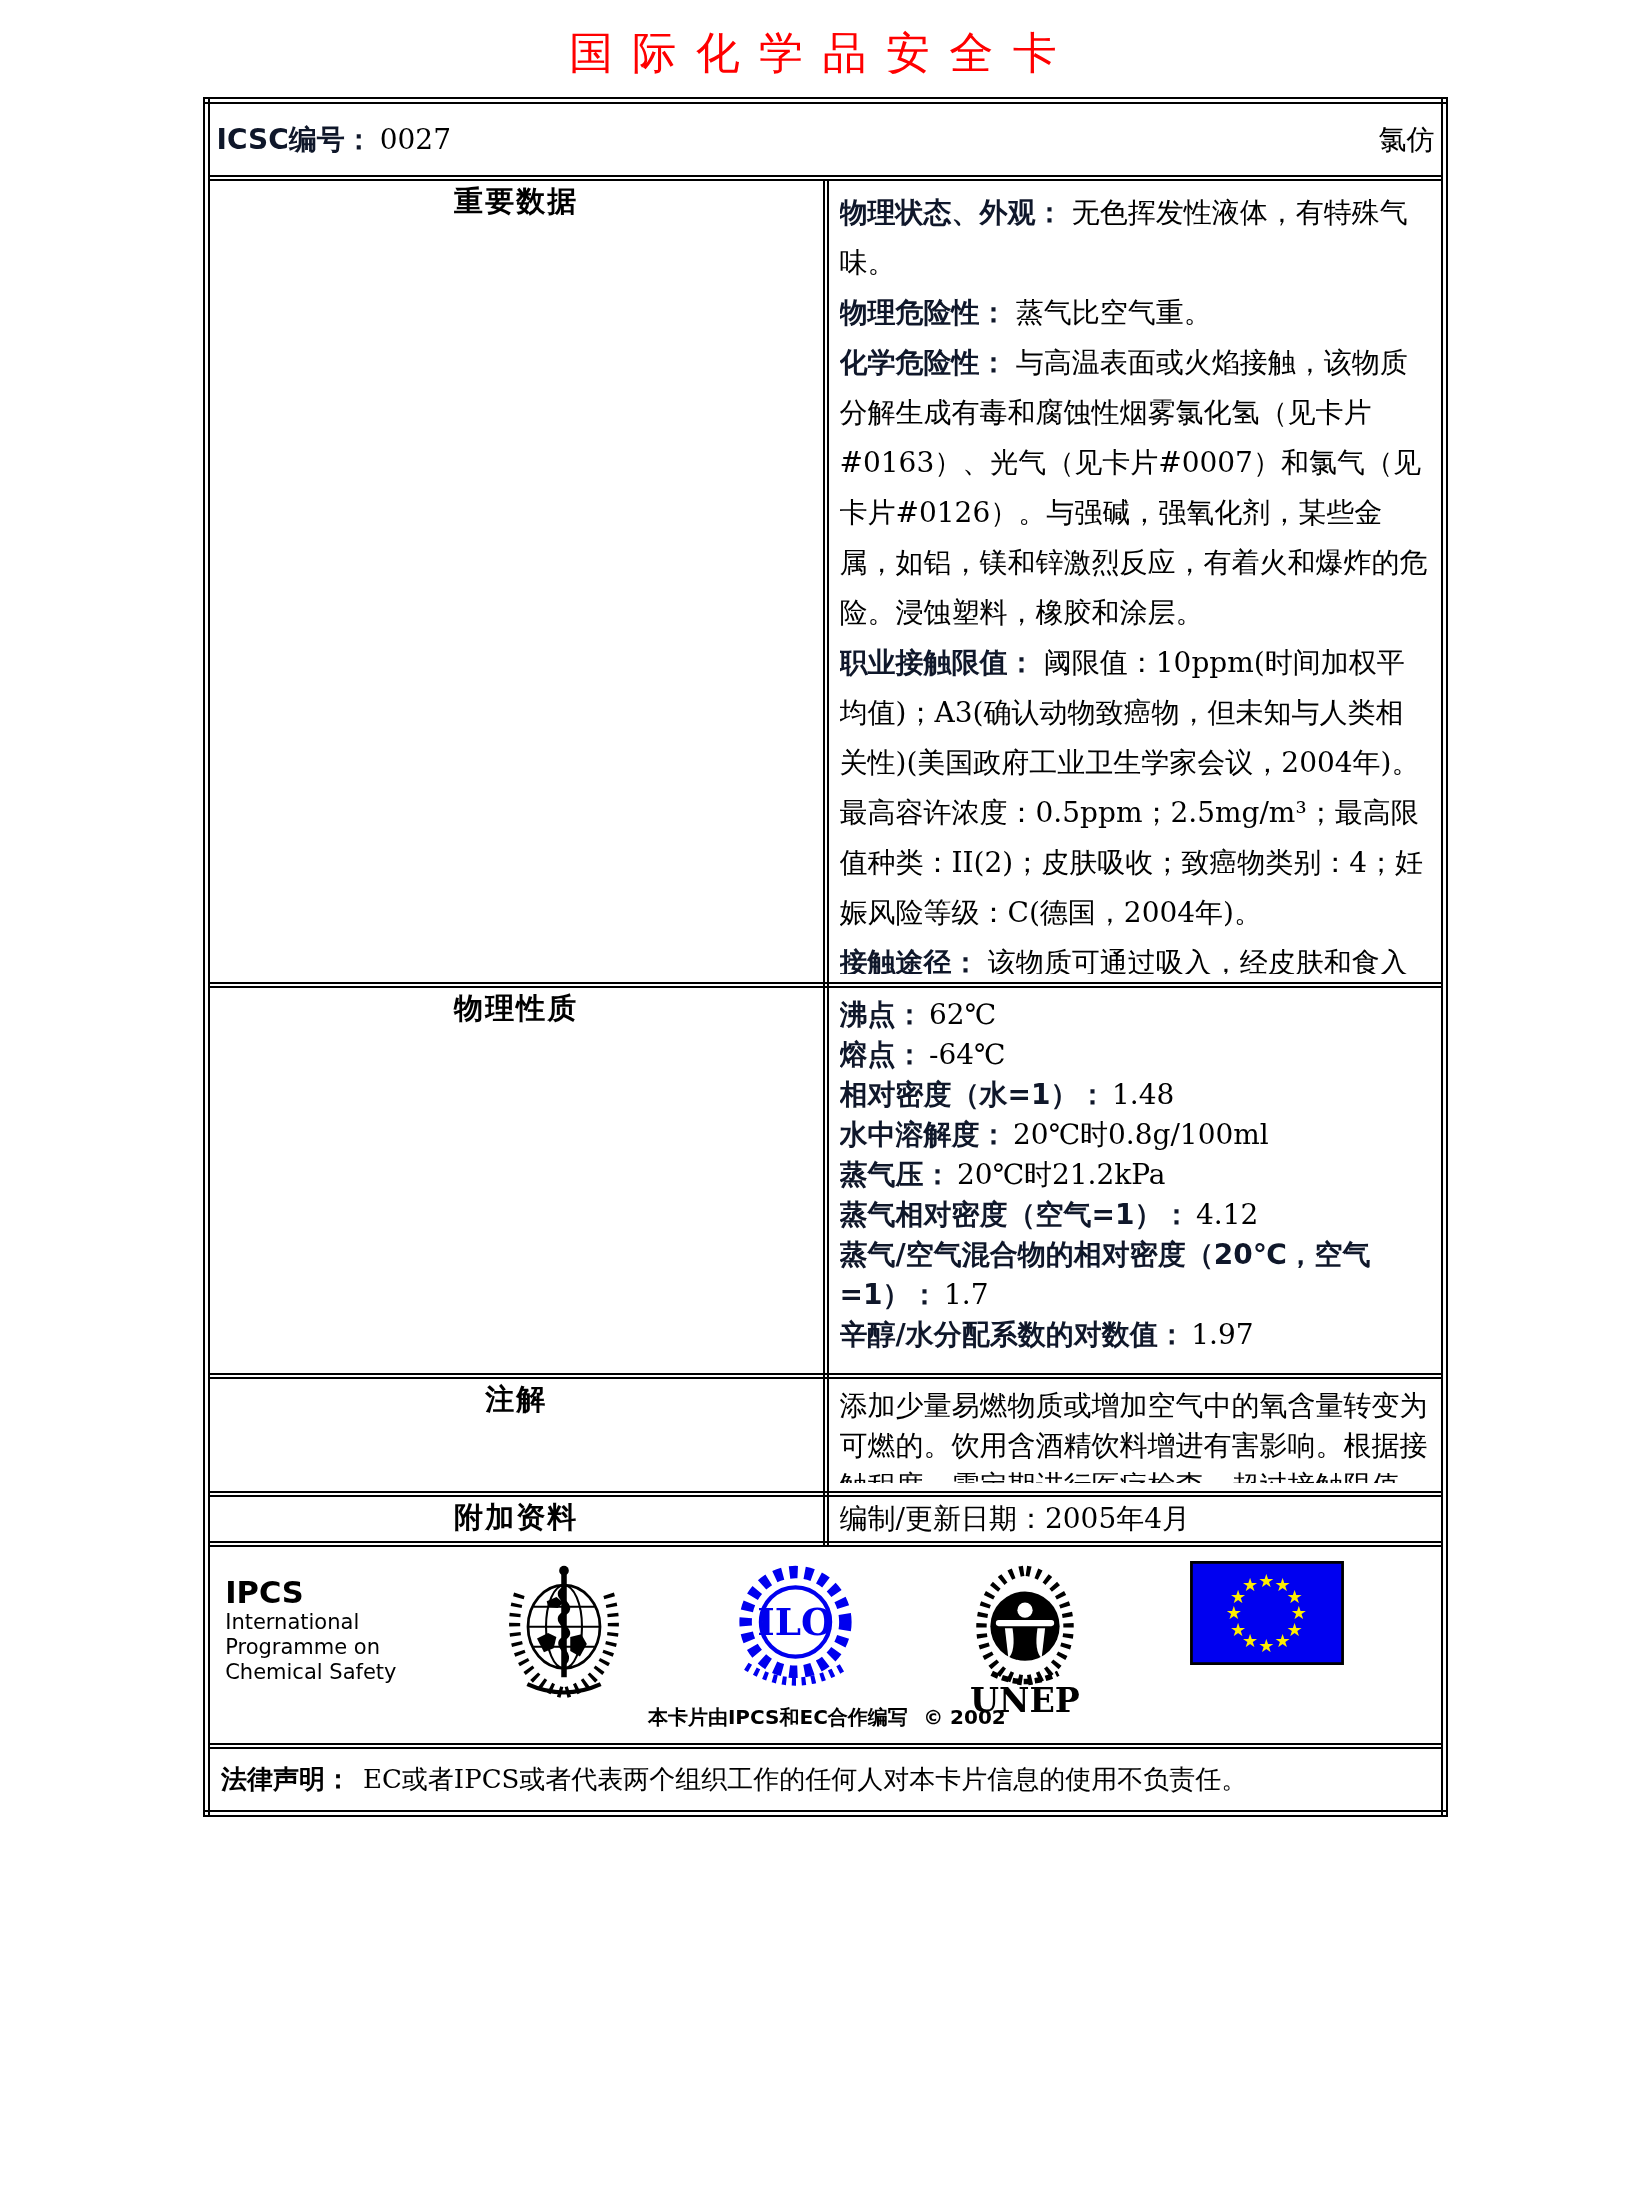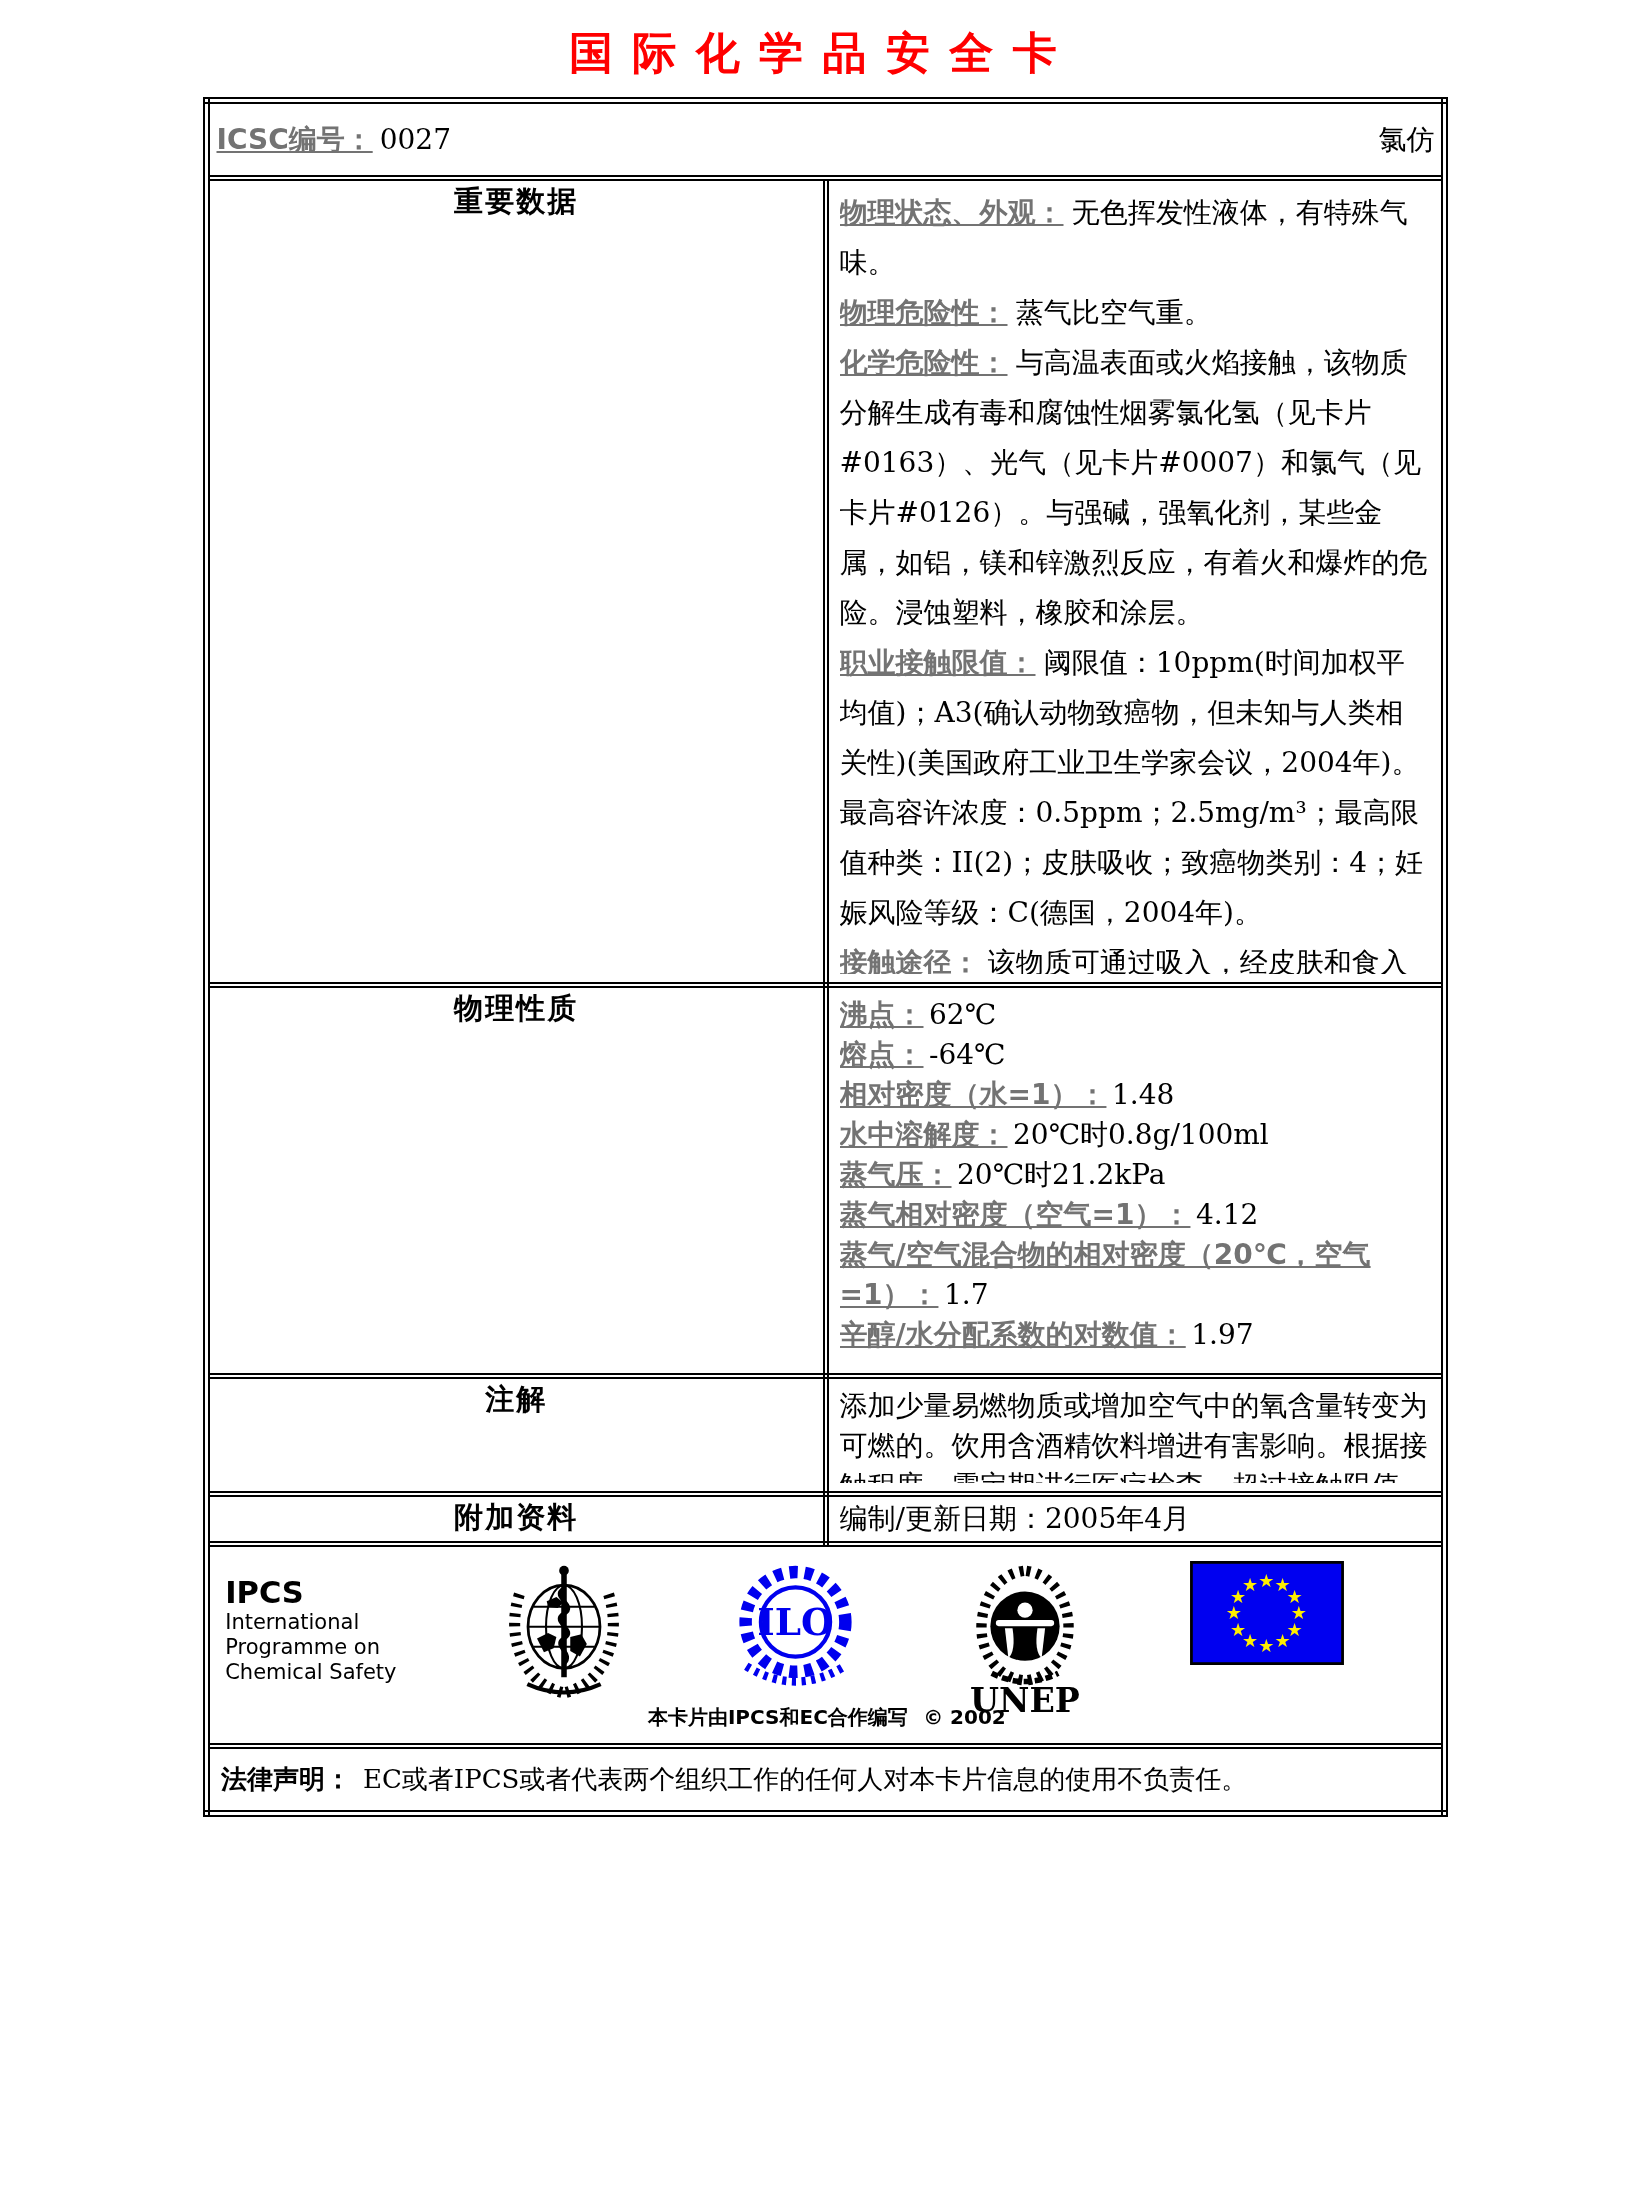--- a/index.html
+++ b/index.html
@@ -4,44 +4,43 @@
 <style>
   html,body { margin:0; padding:0; }
   body {
     width:1645px; height:2205px; position:relative;
     background:#ffffff; color:#000000;
     font-family:"DejaVu Serif", serif;
   }
   .page-title {
     position:absolute; top:29px; left:0; width:1645px;
     text-align:center; margin:0;
-    font-size:44px; font-weight:bold; color:#ff0000;
+    font-size:44px; font-weight:normal; color:#ff0000;
     letter-spacing:19.4px; line-height:1.1;
     font-family:"DejaVu Serif", serif;
   }
   table.card {
     position:absolute; left:203px; top:97px; width:1245px;
     border-collapse:collapse; table-layout:fixed;
     border:7px double #000;
   }
   table.card td {
     border:6.2px double #000; vertical-align:top;
   }
   td.label-cell {
     width:164px; text-align:center; vertical-align:middle;
     color:#000000; font-weight:bold; font-size:29px; letter-spacing:2.1px;
     font-family:"DejaVu Sans", sans-serif;
   }
   td.content-cell { padding:7px 9.7px 8.3px 11px; font-size:28px; }
   .cell-inner { overflow:hidden; }
   .blue-label {
-    color:#737373; font-weight:bold;
+    color:#0f172a; font-weight:bold;
     font-family:"DejaVu Sans", sans-serif;
     margin-right:8.3px;
-    text-decoration:underline;
   }
   
   .hdr-inner {
     height:69px; display:flex; justify-content:space-between; align-items:center;
     font-size:28px; padding:0 5.5px;
   }
   .hdr-left .blue-label { margin-right:7px; }
   
   .inner-important { height:786px; }
   .inner-important p { margin:0; line-height:50px; }

